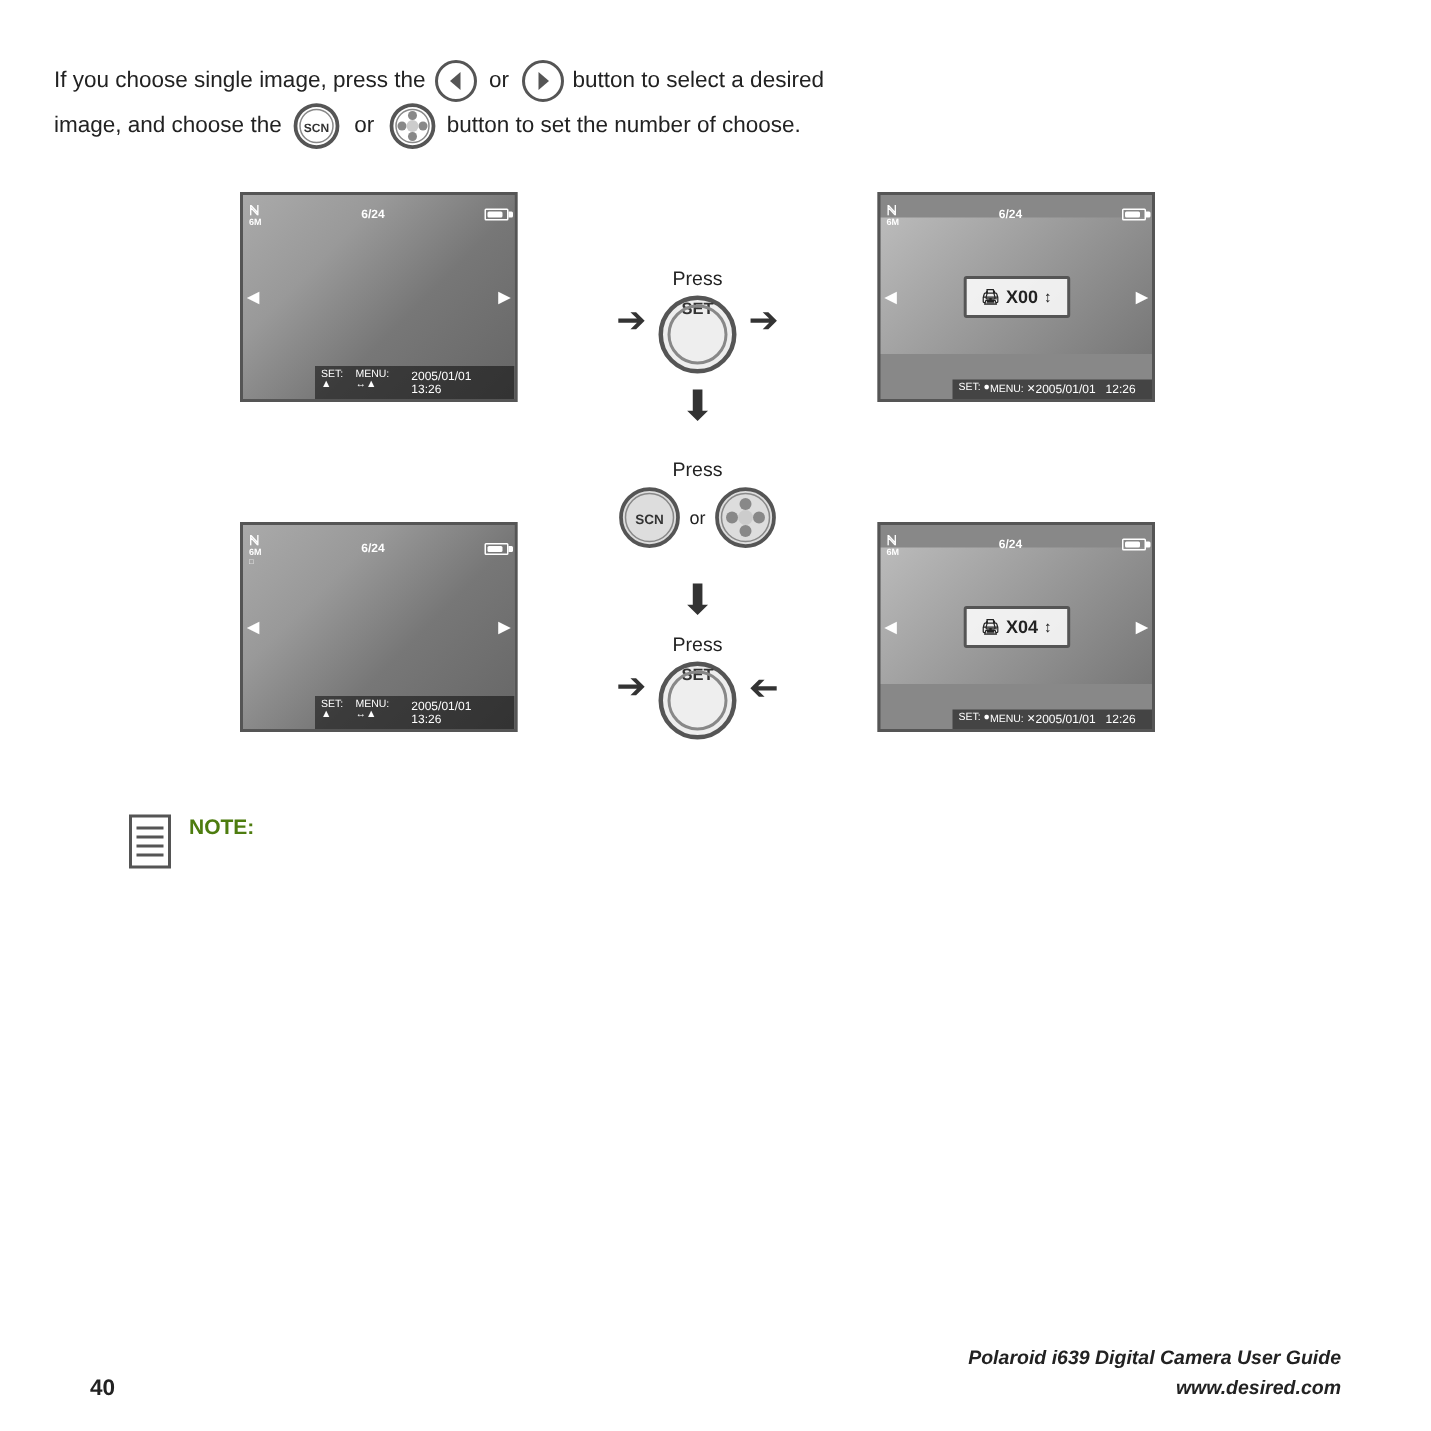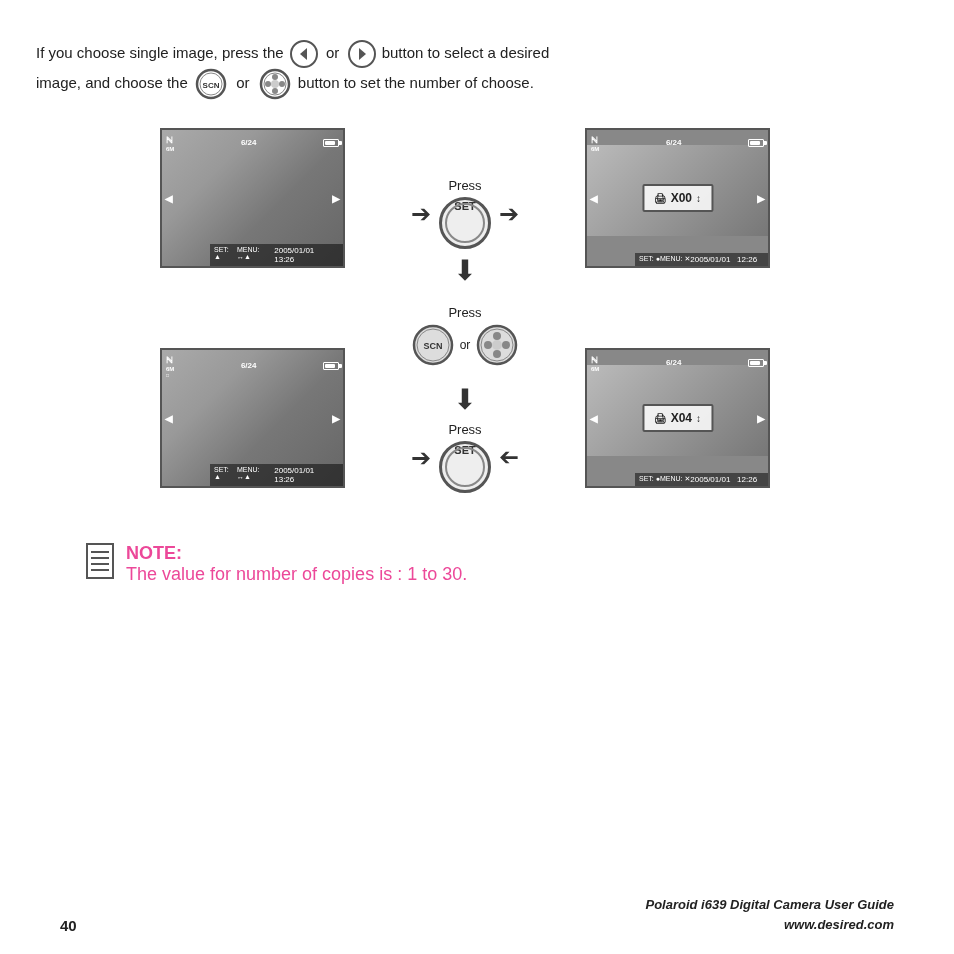--- a/index.html
+++ b/index.html
@@ -189,22 +189,22 @@
       justify-content: space-around;
       padding: 4px 3px;
       margin-top: 0;
     }
     .note-line {
       height: 2px;
       background: #555;
       width: 100%;
     }
     .note-text {
-      font-size: 18px;
-      color: #ec4899;
+      font-size: 14px;
+      color: #4d7c0f;
     }
     .note-text strong {
       font-weight: bold;
     }
 
     
     .page-footer {
       position: absolute;
       bottom: 20px;
       left: 60px;
@@ -504,21 +504,20 @@
 
   <div class="note-section" style="margin-left:50px;">
     <div class="note-icon">
       <div class="note-line"></div>
       <div class="note-line"></div>
       <div class="note-line"></div>
       <div class="note-line"></div>
     </div>
     <div class="note-text">
       <div><strong>NOTE:</strong></div>
-      <div>The  value for number of copies is : 1 to 30.</div>
     </div>
   </div>
 
 </div>
 
 <div class="page-footer">
   <span class="page-number">40</span>
   <div class="footer-title">
     <div>Polaroid i639 Digital Camera User Guide</div>
     <div>www.desired.com</div>

